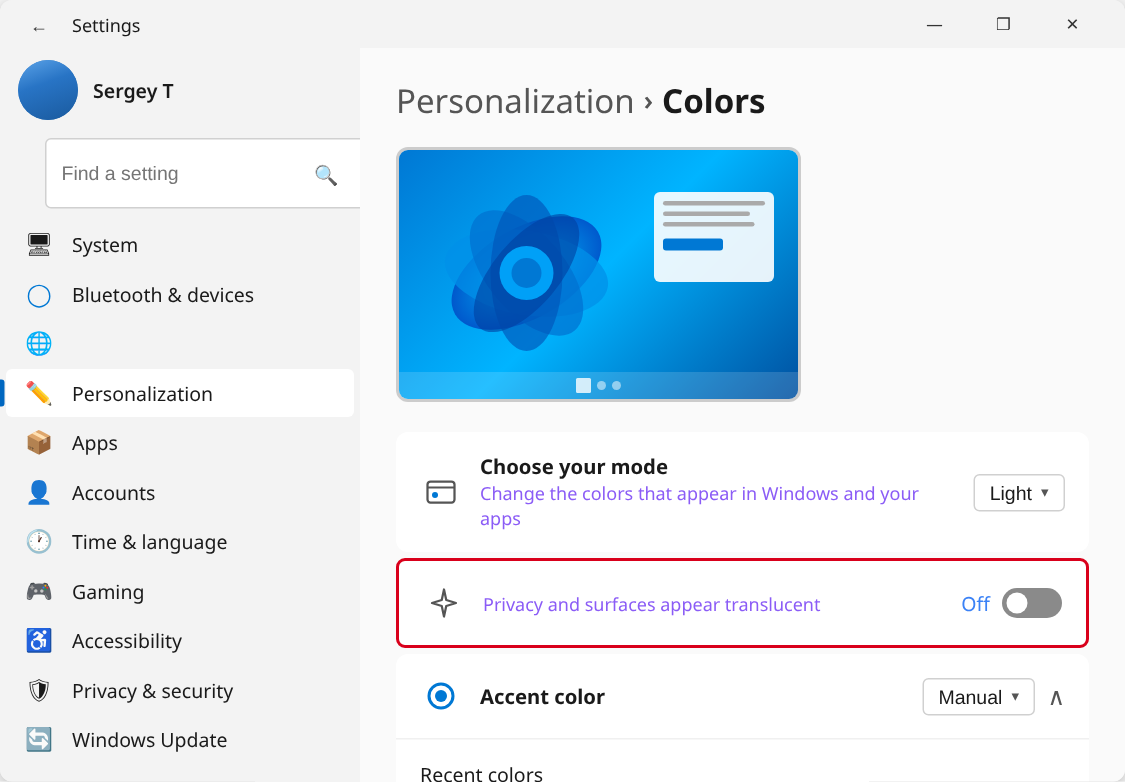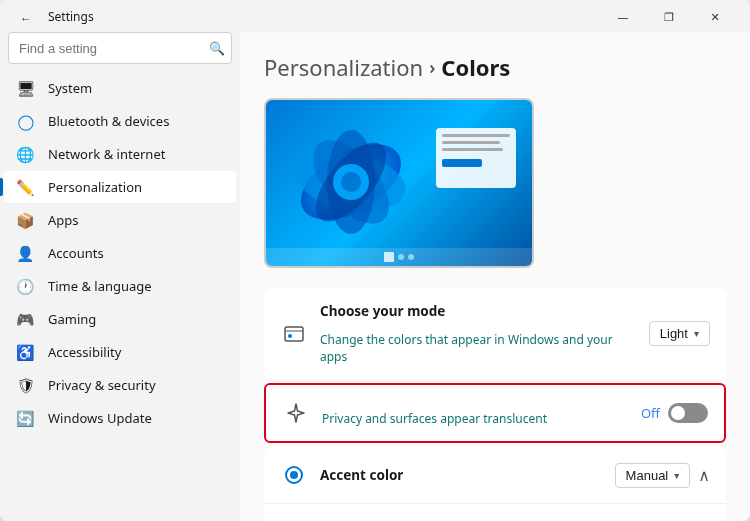--- a/index.html
+++ b/index.html
@@ -104,28 +104,29 @@
       font-size: 13px;
       font-weight: 600;
       color: #1a1a1a;
     }
     .search-box {
       margin: 0 8px 8px 8px;
       position: relative;
     }
     .search-input {
       width: 100%;
-      height: 32px;
+      height: 47px;
       border: 1px solid #d0d0d0;
       border-radius: 4px;
       padding: 0 30px 0 10px;
       font-size: 13px;
       background: white;
       color: #555;
       outline: none;
+      margin-left: 22px;
     }
     .search-icon-btn {
       position: absolute;
       right: 6px;
       top: 50%;
       transform: translateY(-50%);
       color: #555;
       font-size: 13px;
       cursor: pointer;
     }
@@ -282,22 +283,22 @@
     .setting-text {
       flex: 1;
     }
     .setting-label {
       font-size: 13.5px;
       color: #1a1a1a;
       font-weight: 700;
     }
     .setting-desc {
       font-size: 12px;
-      color: #0f766e;
-      margin-top: 11px;
+      color: #8b5cf6;
+      margin-top: 0;
     }
     .setting-control {
       display: flex;
       align-items: center;
       gap: 8px;
       flex-shrink: 0;
     }
     .dropdown-btn {
       display: flex;
       align-items: center;
@@ -382,37 +383,42 @@
     <div class="titlebar-controls">
       <div class="titlebar-btn">—</div>
       <div class="titlebar-btn">❐</div>
       <div class="titlebar-btn close">✕</div>
     </div>
   </div>
 
   <div class="content">
 
     <div class="sidebar">
+      <div class="sidebar-user">
+        <div class="avatar">
+          <div class="avatar-img"></div>
+        </div>
+        <span class="avatar-name">Sergey T</span>
+      </div>
 
       <div class="search-box">
         <input class="search-input" type="text" placeholder="Find a setting" style="">
         <span class="search-icon-btn">🔍</span>
       </div>
 
       <div class="nav-item">
         <span class="nav-icon">🖥</span>
         <span>System</span>
       </div>
       <div class="nav-item">
         <span class="nav-icon" style="color:#0078d4;">◯</span>
         <span>Bluetooth &amp; devices</span>
       </div>
       <div class="nav-item">
         <span class="nav-icon">🌐</span>
-        <span>Network &amp; internet</span>
       </div>
       <div class="nav-item active">
         <span class="nav-icon">✏️</span>
         <span>Personalization</span>
       </div>
       <div class="nav-item">
         <span class="nav-icon">📦</span>
         <span>Apps</span>
       </div>
       <div class="nav-item">

